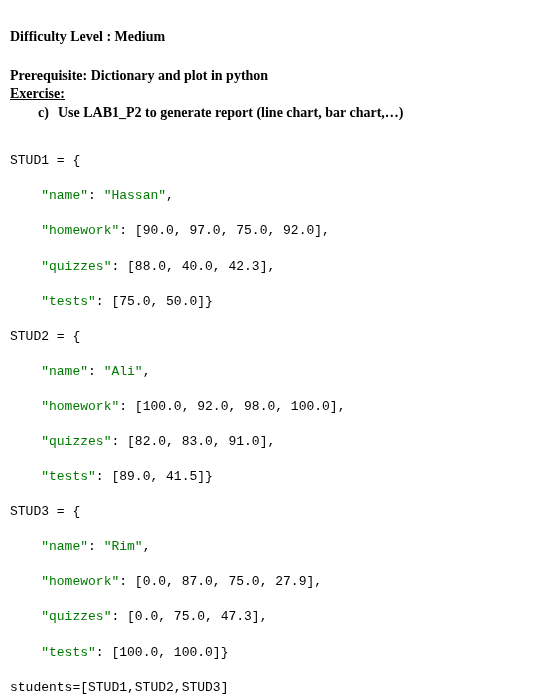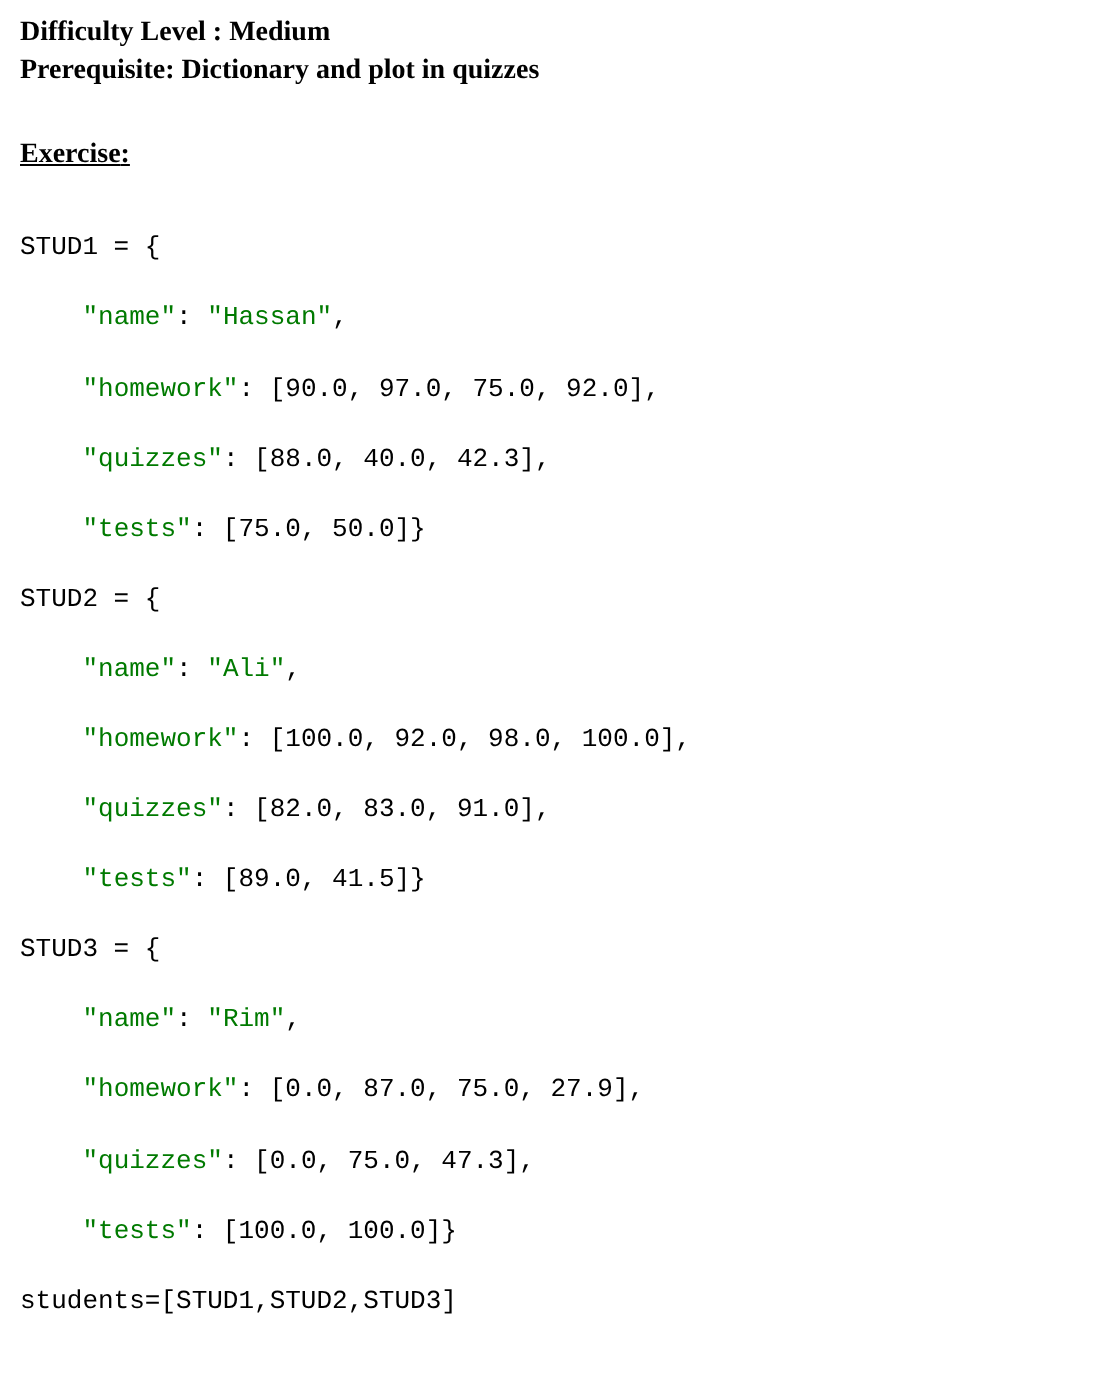--- a/index.html
+++ b/index.html
@@ -8,25 +8,26 @@
     width: 560px;
     font-family: "Times New Roman", Times, serif;
     font-size: 14px;
     color: #000;
     background: #fff;
     box-sizing: border-box;
   }
   .header-line {
     font-weight: bold;
     line-height: 1.35;
+    margin-top: 20px;
   }
   .exercise-label {
     font-weight: bold;
     text-decoration: underline;
-    margin-top: 24px;
+    margin-top: 0;
   }
   .exercise-list {
     margin: 2px 0 12px 0;
   }
   .ex-item {
     font-weight: bold;
     margin-left: 28px;
     line-height: 1.35;
   }
   .ex-letter {
@@ -38,24 +39,25 @@
     font-size: 13px;
     line-height: 1.35;
     white-space: pre;
   }
   .tok-str { color: #007a00; }   
 </style>
 </head>
 <body>
 
 <div class="header-line">Difficulty Level : Medium</div>
-<div class="header-line">Prerequisite: Dictionary and plot in quizzes</div>
+<div class="header-line">Prerequisite: Dictionary and plot in python</div>
 
 <div class="exercise-label"><span>Exercise</span>:</div>
 <div class="exercise-list">
+  <div class="ex-item"><span class="ex-letter">c)</span><span>Use LAB1_P2 to generate report (line chart, bar chart,…)</span></div>
 </div>
 
 <div class="code">
 <div><span>STUD1 = {</span></div>
 <div><span>    </span><span class="tok-str">"name"</span><span>: </span><span class="tok-str">"Hassan"</span><span>,</span></div>
 <div><span>    </span><span class="tok-str">"homework"</span><span>: [90.0, 97.0, 75.0, 92.0],</span></div>
 <div><span>    </span><span class="tok-str">"quizzes"</span><span>: [88.0, 40.0, 42.3],</span></div>
 <div><span>    </span><span class="tok-str">"tests"</span><span>: [75.0, 50.0]}</span></div>
 <div><span>STUD2 = {</span></div>
 <div><span>    </span><span class="tok-str">"name"</span><span>: </span><span class="tok-str">"Ali"</span><span>,</span></div>

